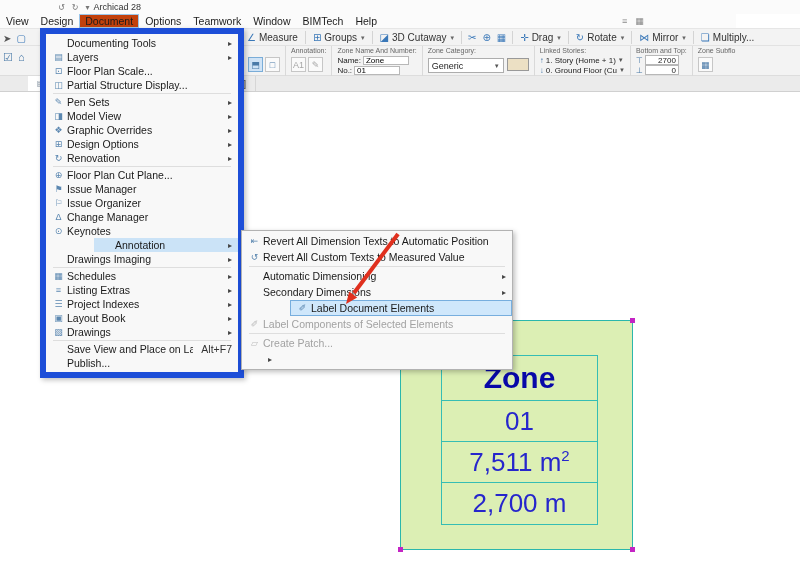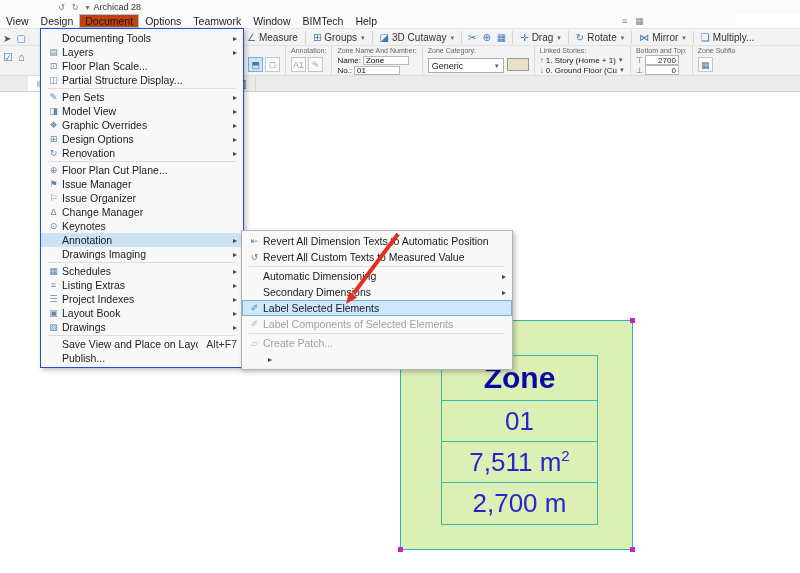--- a/index.html
+++ b/index.html
@@ -68,32 +68,32 @@
   .hnd.bl { left:-3px; bottom:-3px; } .hnd.br { right:-3px; bottom:-3px; }
   .zone-table { position:absolute; left:40px; top:34px; width:157px; height:170px; border:1px solid #35bdb4; }
   .zrow { display:flex; align-items:center; justify-content:center; border-bottom:1px solid #35bdb4; }
   .zrow:last-child { border-bottom:none; }
   .zr1 { height:45px; } .zr2 { height:41px; } .zr3 { height:41px; } .zr4 { height:40px;text-align:right; }
   .z-title { font-size:30px; font-weight:bold; color:#0808a8; }
   .z-val { font-size:26px; color:#2626cc; }
   .z-val sup { font-size:15px; }
   
   .menu { position:absolute; left:40px; top:28px; width:204px; background:#f8f8f8;
-    border:1px solid #1d4ed8; box-shadow:2px 2px 5px rgba(0,0,0,0.25); z-index:100;
+    border:6px solid #1d4ed8; box-shadow:2px 2px 5px rgba(0,0,0,0.25); z-index:100;
     padding:2px 0; font-size:10.5px; color:#1a1a1a; }
   .submenu { position:absolute; left:241px; top:230px; width:272px; background:#f8f8f8;
     border:1px solid #b2b2b2; box-shadow:2px 2px 5px rgba(0,0,0,0.25); z-index:110;
     padding:2px 0; font-size:10.5px; color:#1a1a1a; }
   .menu-item { display:flex; align-items:center; height:14px; padding:0 6px 0 4px; white-space:nowrap; }
   .submenu .menu-item { height:16px; }
   .mi-icon { width:17px; flex:none; font-size:9px; color:#5b87b0; text-align:center; }
   .mi-label { flex:1; overflow:hidden; }
   .mi-short { margin-left:8px; color:#333; }
   .mi-arrow { width:9px; flex:none; text-align:right; font-size:8px; color:#444; }
-  .menu-item.hl { background:#cbe3f7; }
+  .menu-item.hl { background:#cbe3f7;margin-left:48px; }
   .submenu .menu-item.hl { background:#cfe7fb; outline:1px solid #77aede; outline-offset:-1px; }
   .menu-item.dis { color:#a2a2a2; }
   .menu-item.dis .mi-icon { color:#bcbcbc; }
   .menu-sep { height:1px; background:#dedede; margin:1px 7px; }
   
   .arrow-svg { position:absolute; left:330px; top:222px; width:80px; height:90px; z-index:200; pointer-events:none; }
 </style>
 </head>
 <body>
 
@@ -511,21 +511,21 @@
       </div>
 
       <div class="menu-item">
         <span class="mi-icon"></span>
         <span class="mi-label">Secondary Dimensions</span>
         <span class="mi-arrow">▸</span>
       </div>
 
       <div class="menu-item hl">
         <span class="mi-icon">✐</span>
-        <span class="mi-label">Label Selected Elements</span>
+        <span class="mi-label">Label Document Elements</span>
 
       </div>
 
       <div class="menu-item dis">
         <span class="mi-icon">✐</span>
         <span class="mi-label">Label Components of Selected Elements</span>
 
       </div>
       <div class="menu-sep"></div>
 

